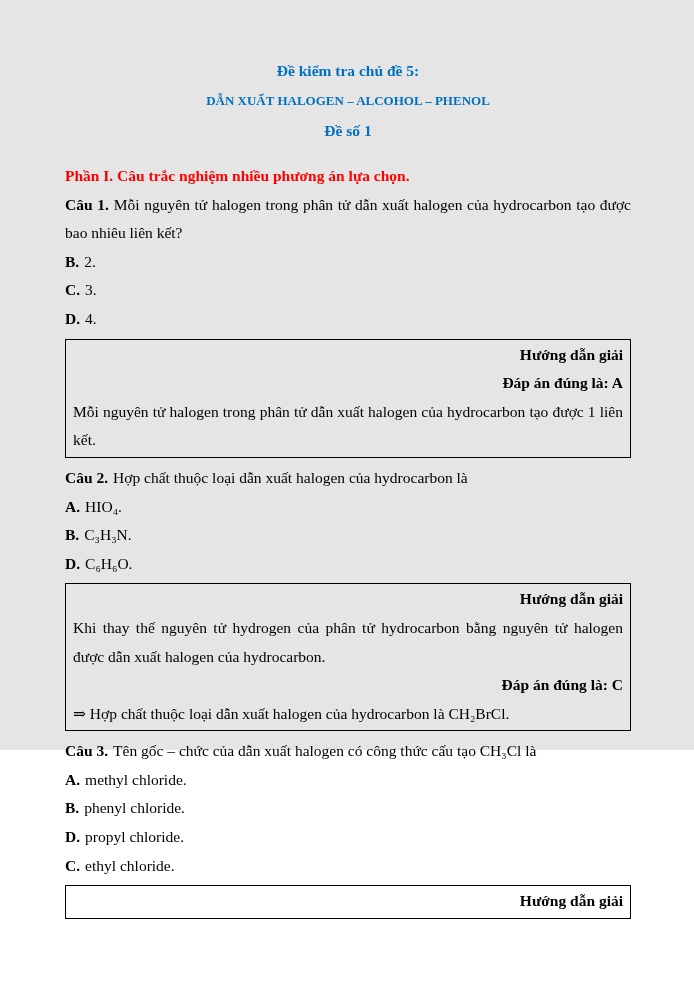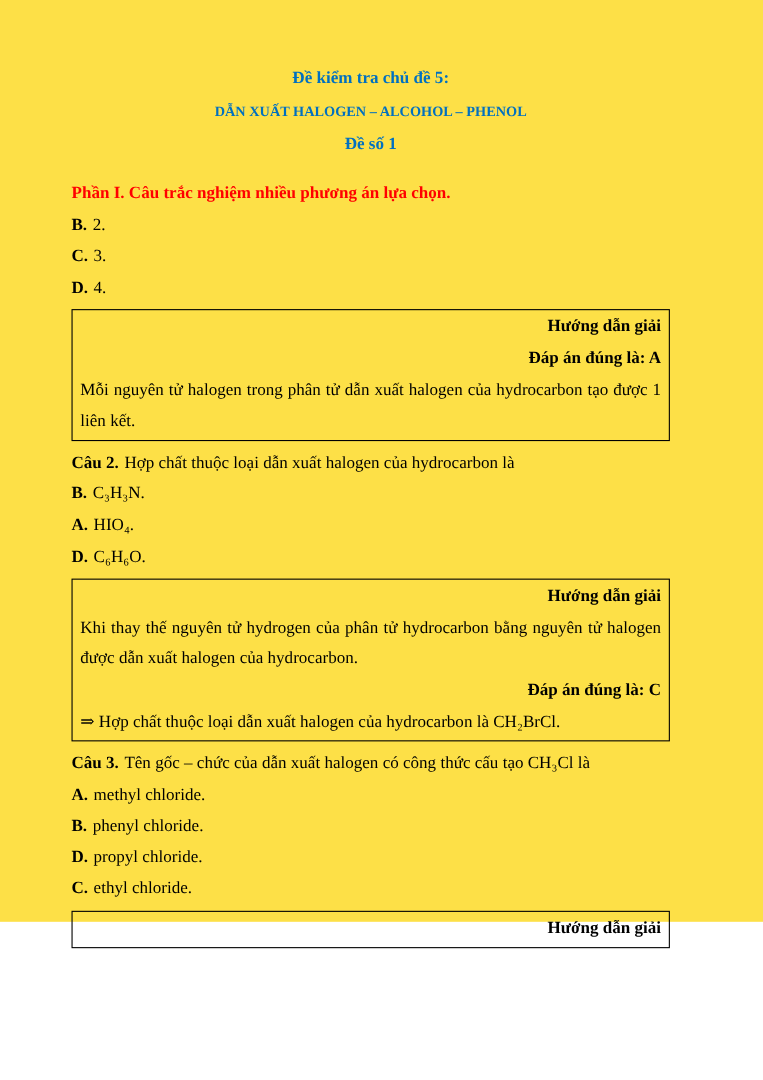--- a/index.html
+++ b/index.html
@@ -1,24 +1,24 @@
 <!DOCTYPE html>
 <html style="--title-blue: #0070C0; --section-red: #FF0000;"><head>
 <meta charset="utf-8">
 <style>
   * { box-sizing: border-box; }
   html, body { margin: 0; padding: 0; background: #ffffff; }
   body { width: 694px; height: 982px; overflow: hidden; }
   .page {
-    width: 694px; height: 838px;
-    padding: 56px 85px 20px 65px;
+    width: 694px; height: 750px;
+    padding: 56px 63px 20px 65px;
     font-family: "Liberation Serif", "DejaVu Serif", serif;
     font-size: 15.5px;
     color: #000000;
-    background: #fde047;
+    background: #e5e5e5;
   }
   .para { margin: 0; line-height: 28.6px; }
   .center { text-align: center; }
   .b { font-weight: bold; text-align: right; }
   .lbl { font-weight: bold; margin-right: 5px; }
   .title1 { color: var(--title-blue, #0070C0); font-weight: bold; font-size: 15.5px; line-height: 30px; }
   .title2 { color: var(--title-blue, #0070C0); font-weight: bold; font-size: 13px; line-height: 30px; }
   .section-red { color: var(--section-red, #FF0000); font-weight: bold; margin-top: 16px; }
   .just { text-align: justify; }
   .solution-box {
@@ -31,34 +31,35 @@
 <body>
 
 <div class="page">
 
   <p class="para center title1">Đề kiểm tra chủ đề 5:</p>
   <p class="para center title2">DẪN XUẤT HALOGEN – ALCOHOL – PHENOL</p>
   <p class="para center title1">Đề số 1</p>
   <p class="para section-red">Phần I. Câu trắc nghiệm nhiều phương án lựa chọn.</p>
 
   <div>
+    <p class="para just"><span class="lbl">Câu 1.</span><span>Mỗi nguyên tử halogen trong phân tử dẫn xuất halogen của hydrocarbon tạo được bao nhiêu liên kết?</span></p>
     <p class="para"><span class="lbl">B.</span><span>2.</span></p>
     <p class="para"><span class="lbl">C.</span><span>3.</span></p>
     <p class="para"><span class="lbl">D.</span><span>4.</span></p>
     <div class="solution-box">
       <p class="para b">Hướng dẫn giải</p>
       <p class="para b">Đáp án đúng là: A</p>
       <p class="para just">Mỗi nguyên tử halogen trong phân tử dẫn xuất halogen của hydrocarbon tạo được 1 liên kết.</p>
     </div>
   </div>
 
   <div>
     <p class="para just"><span class="lbl">Câu 2.</span><span>Hợp chất thuộc loại dẫn xuất halogen của hydrocarbon là</span></p>
+    <p class="para"><span class="lbl">A.</span><span>HIO₄.</span></p>
     <p class="para"><span class="lbl">B.</span><span>C₃H₃N.</span></p>
-    <p class="para"><span class="lbl">A.</span><span>HIO₄.</span></p>
     <p class="para"><span class="lbl">D.</span><span>C₆H₆O.</span></p>
     <div class="solution-box">
       <p class="para b">Hướng dẫn giải</p>
       <p class="para just">Khi thay thế nguyên tử hydrogen của phân tử hydrocarbon bằng nguyên tử halogen được dẫn xuất halogen của hydrocarbon.</p>
       <p class="para b">Đáp án đúng là: C</p>
       <p class="para just">⇒ Hợp chất thuộc loại dẫn xuất halogen của hydrocarbon là CH₂BrCl.</p>
     </div>
   </div>
 
   <div>

